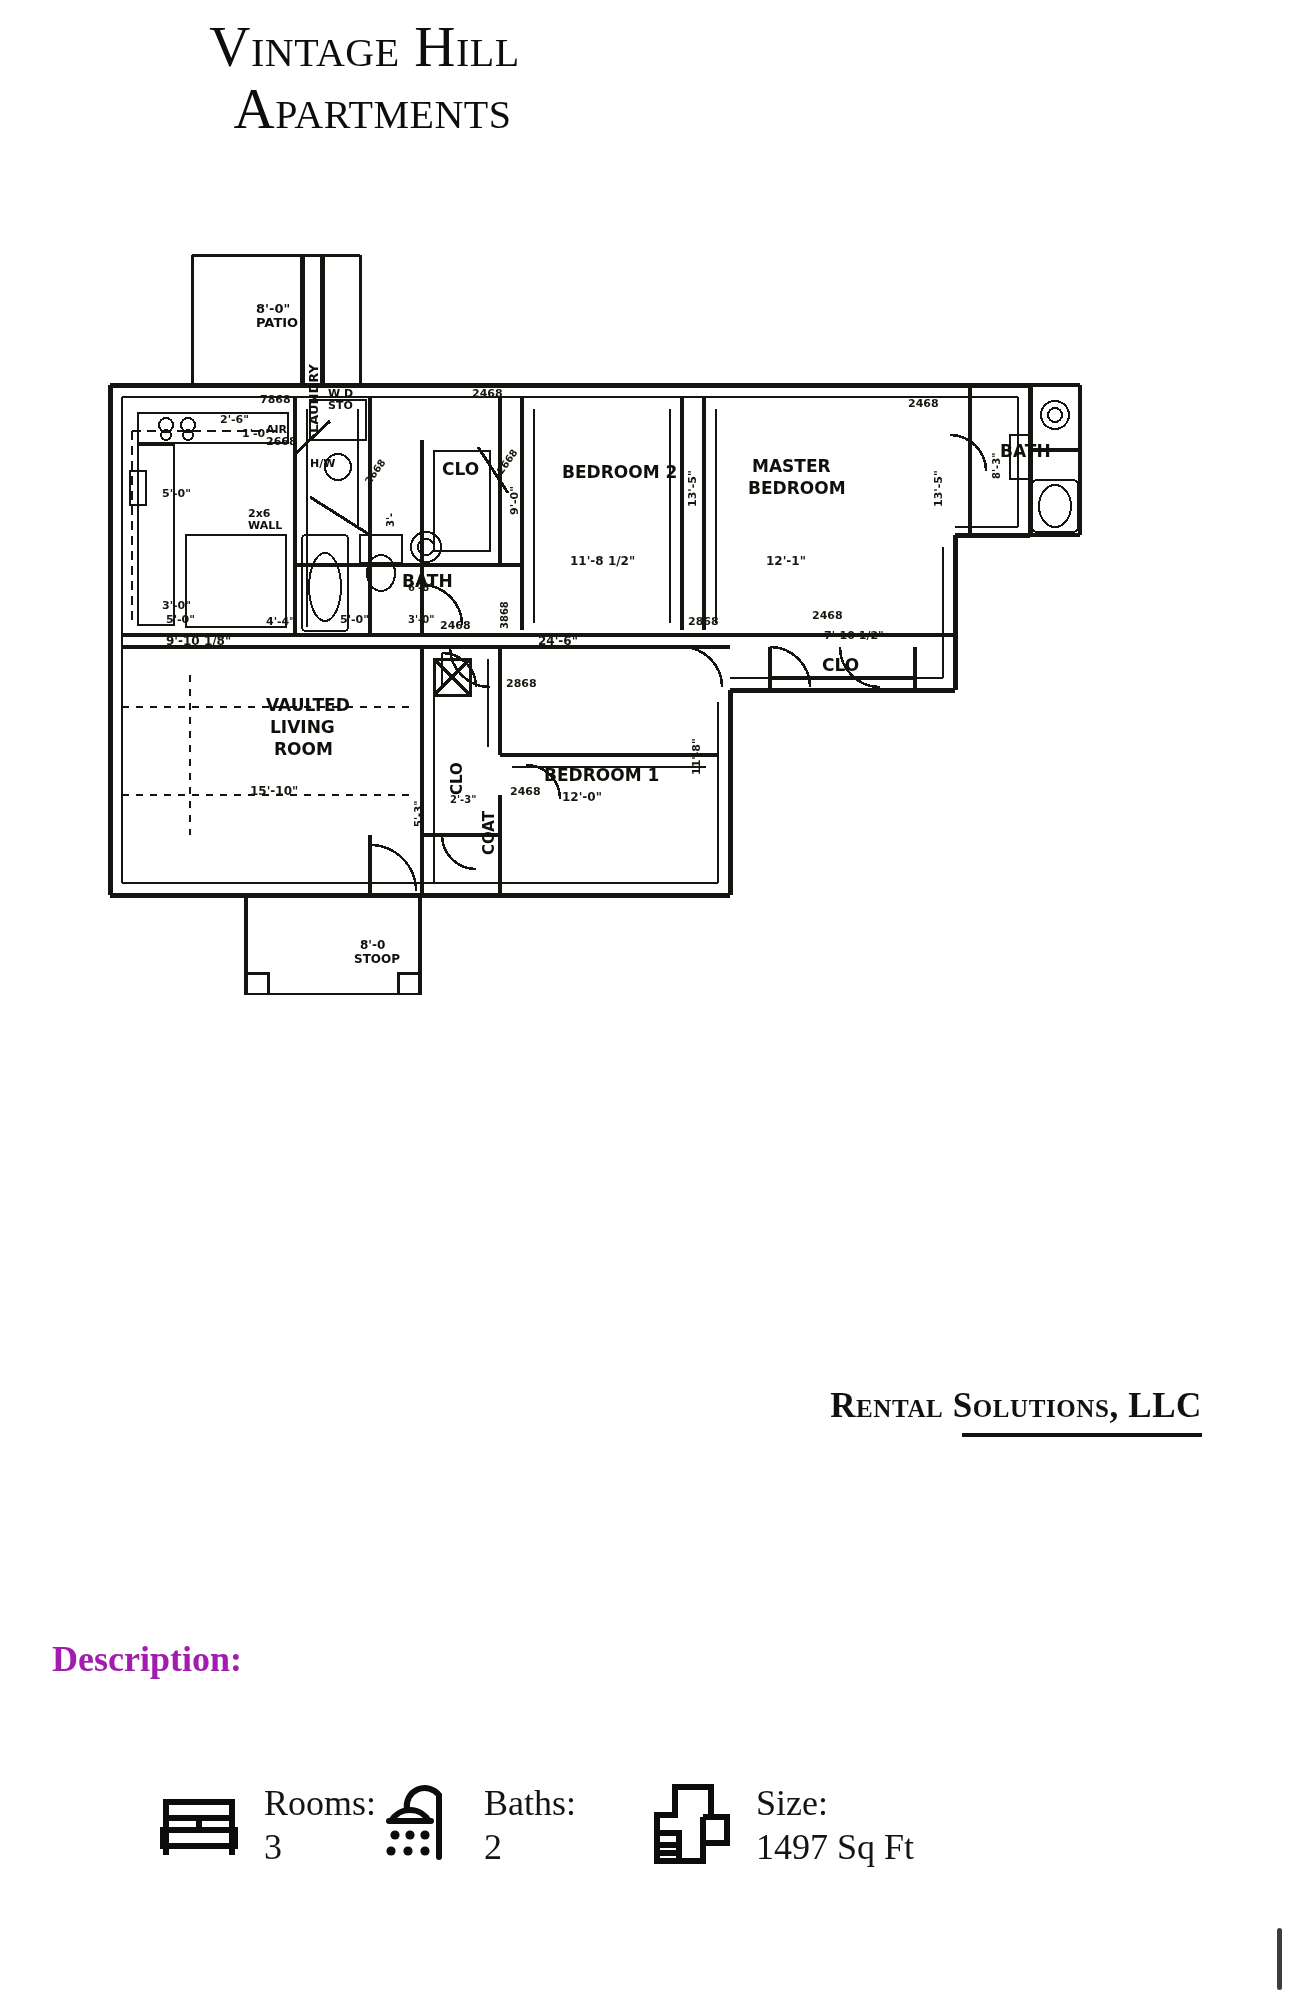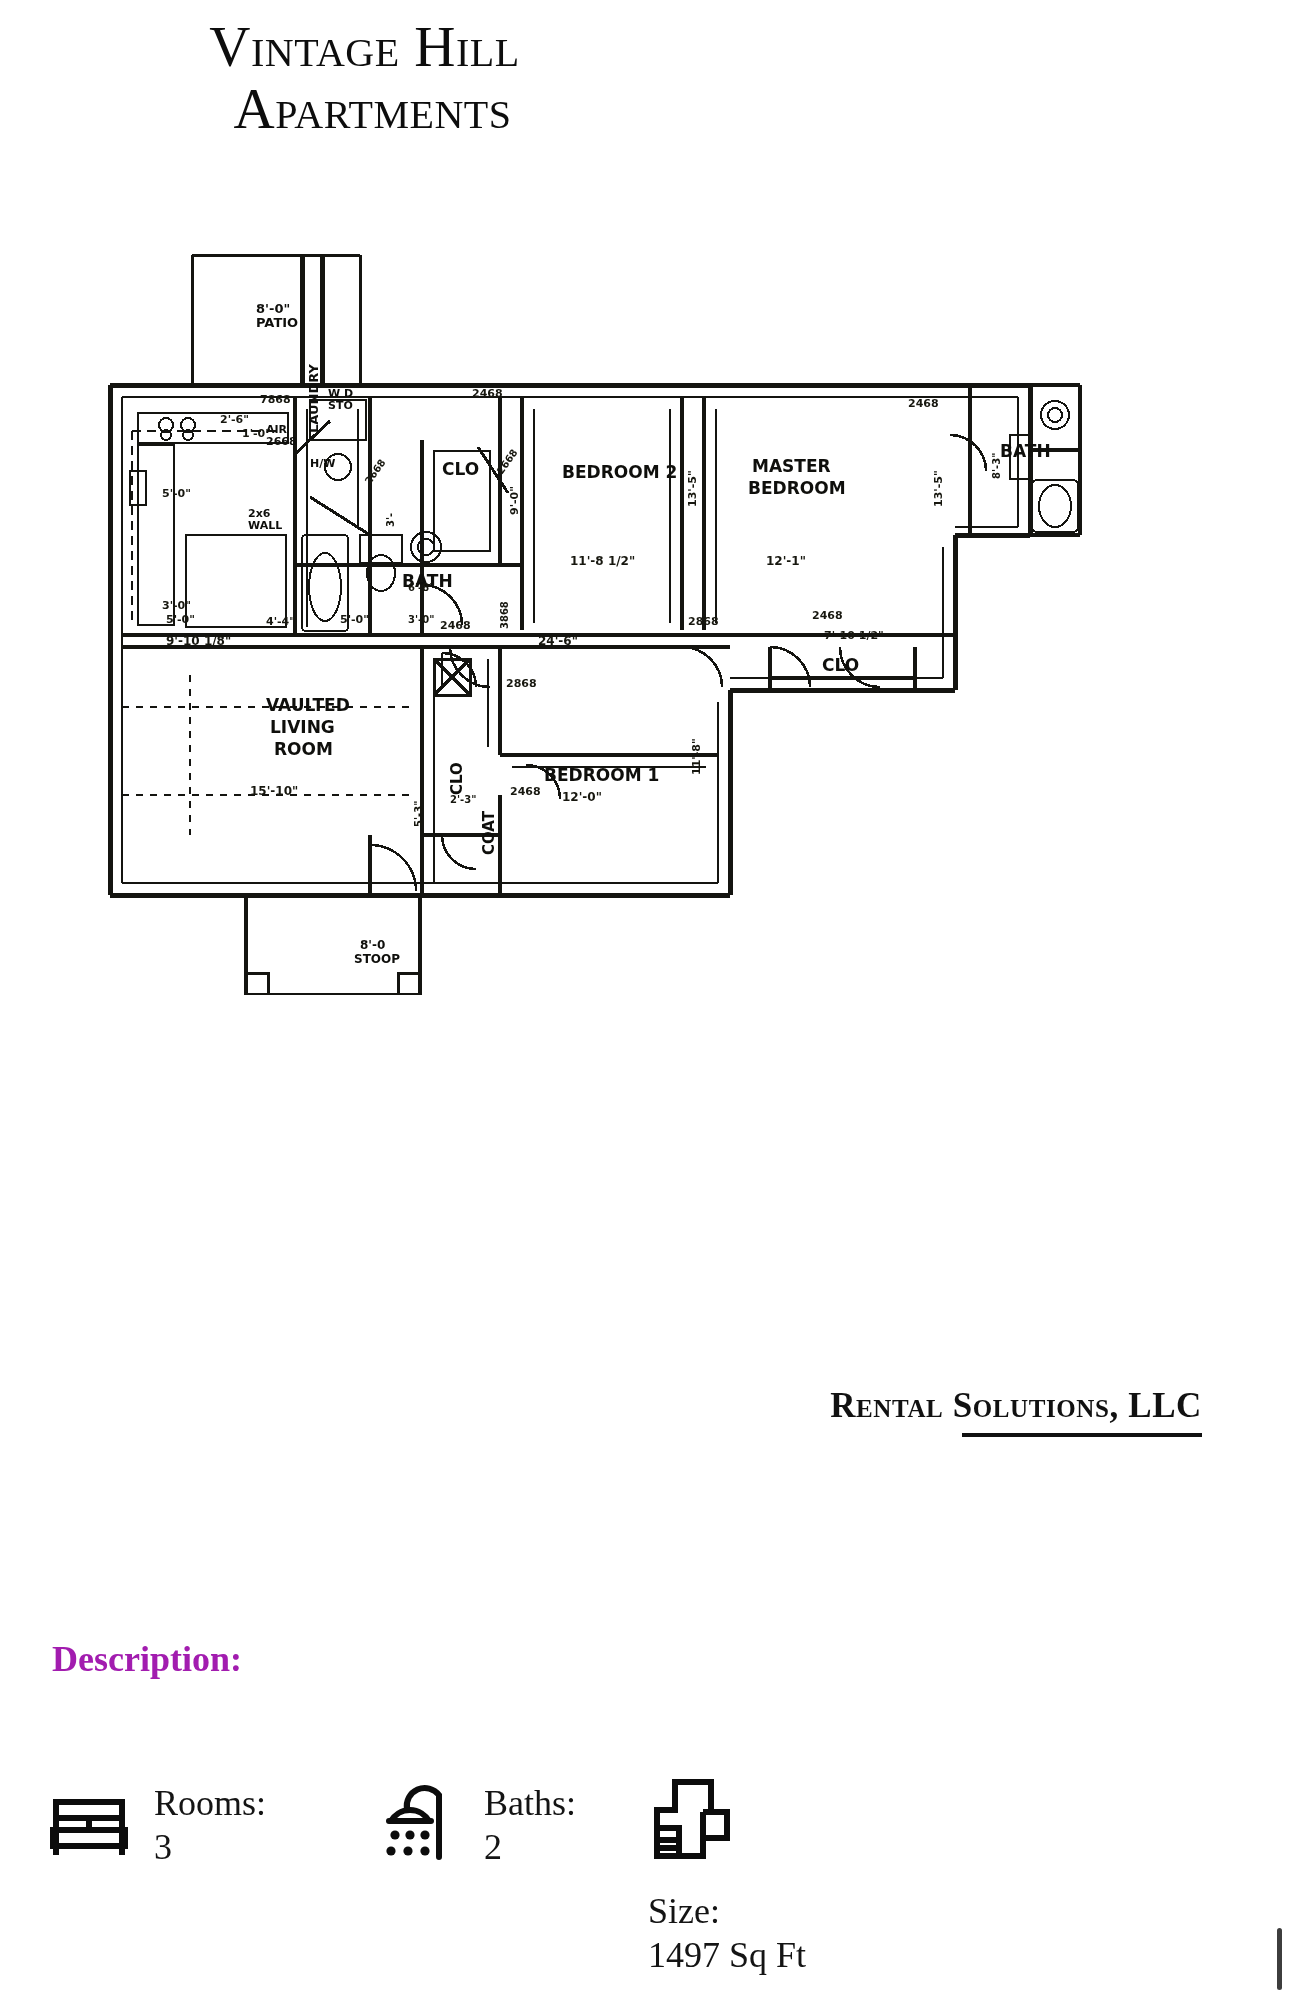--- a/index.html
+++ b/index.html
@@ -100,23 +100,23 @@
     top: 1776px;
     width: 1180px;
     display: flex;
     align-items: flex-start;
   }
   .spec {
     display: flex;
     align-items: flex-start;
     gap: 22px;
   }
-  .spec-rooms { width: 330px; }
+  .spec-rooms { width: 330px; justify-content: flex-end; }
   .spec-baths { width: 272px; }
-  .spec-size  { width: 330px; flex-direction: column; }
+  .spec-size  { width: 330px; }
   .spec-icon {
     width: 86px;
     height: 96px;
     flex: 0 0 86px;
     display: flex;
     align-items: center;
     justify-content: center;
   }
   .spec-icon svg { display: block; }
   .spec-text {

